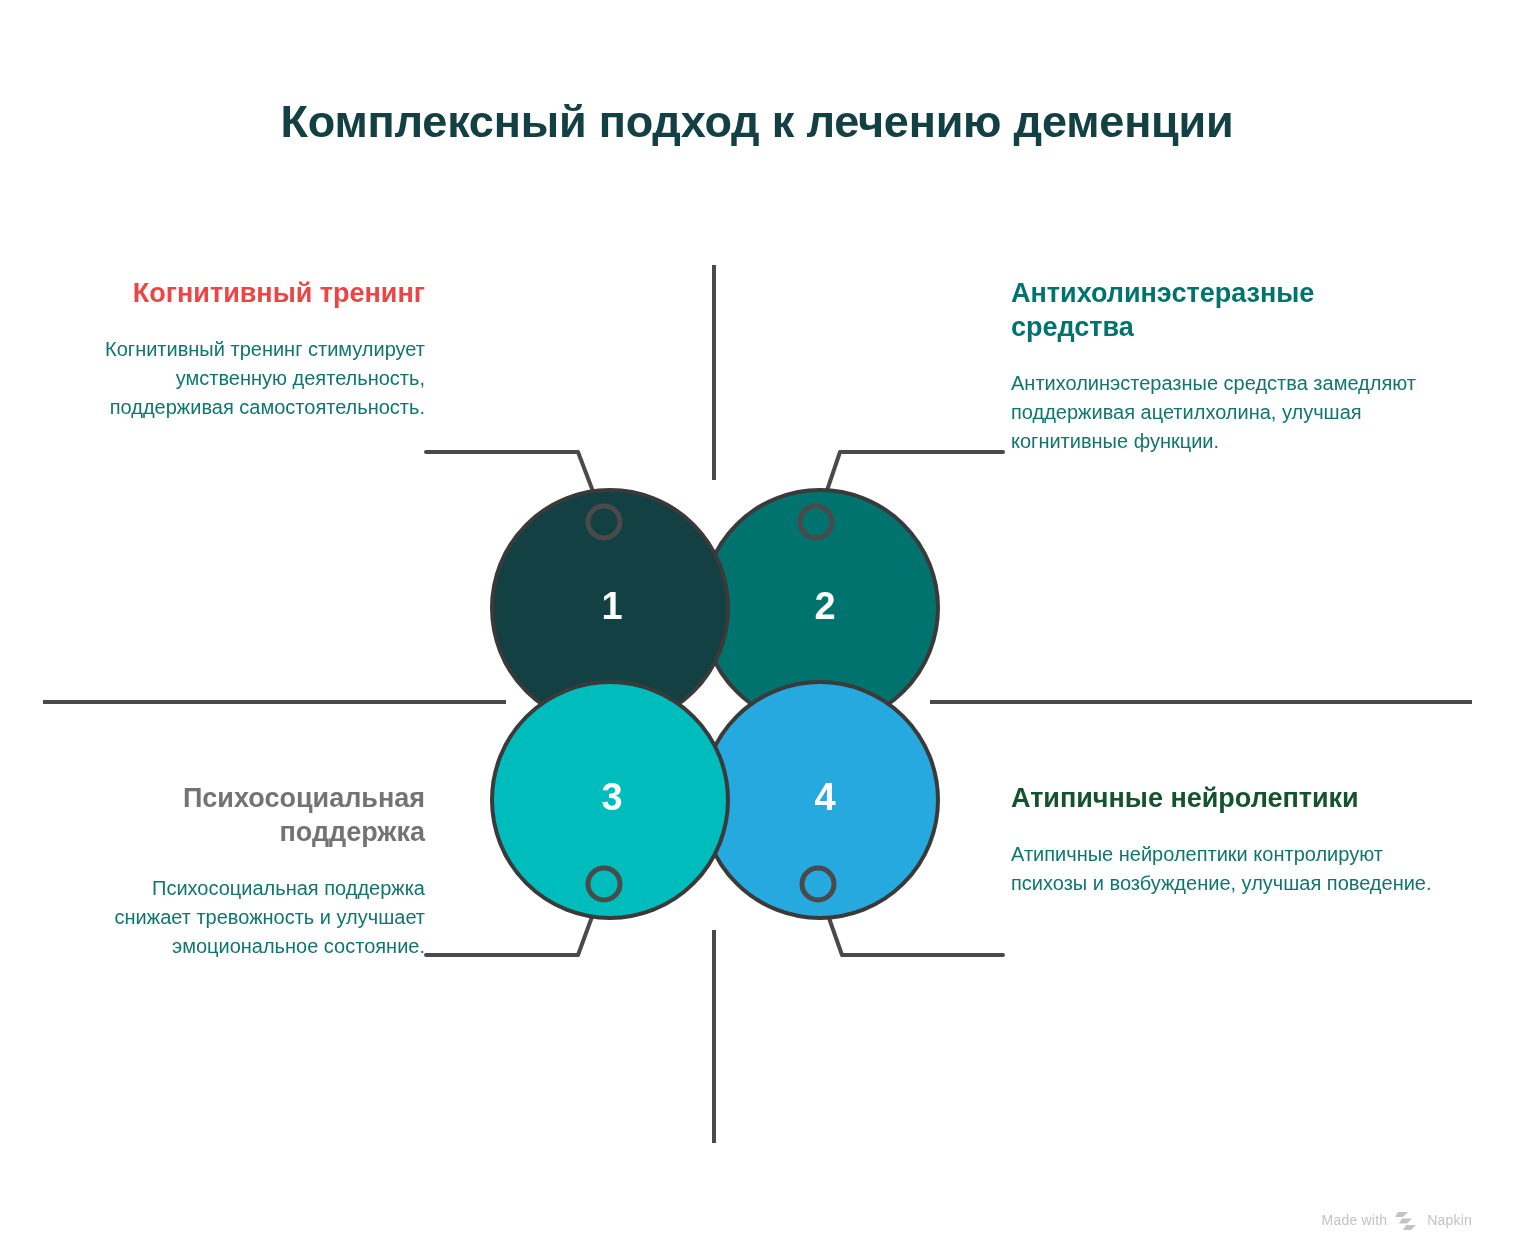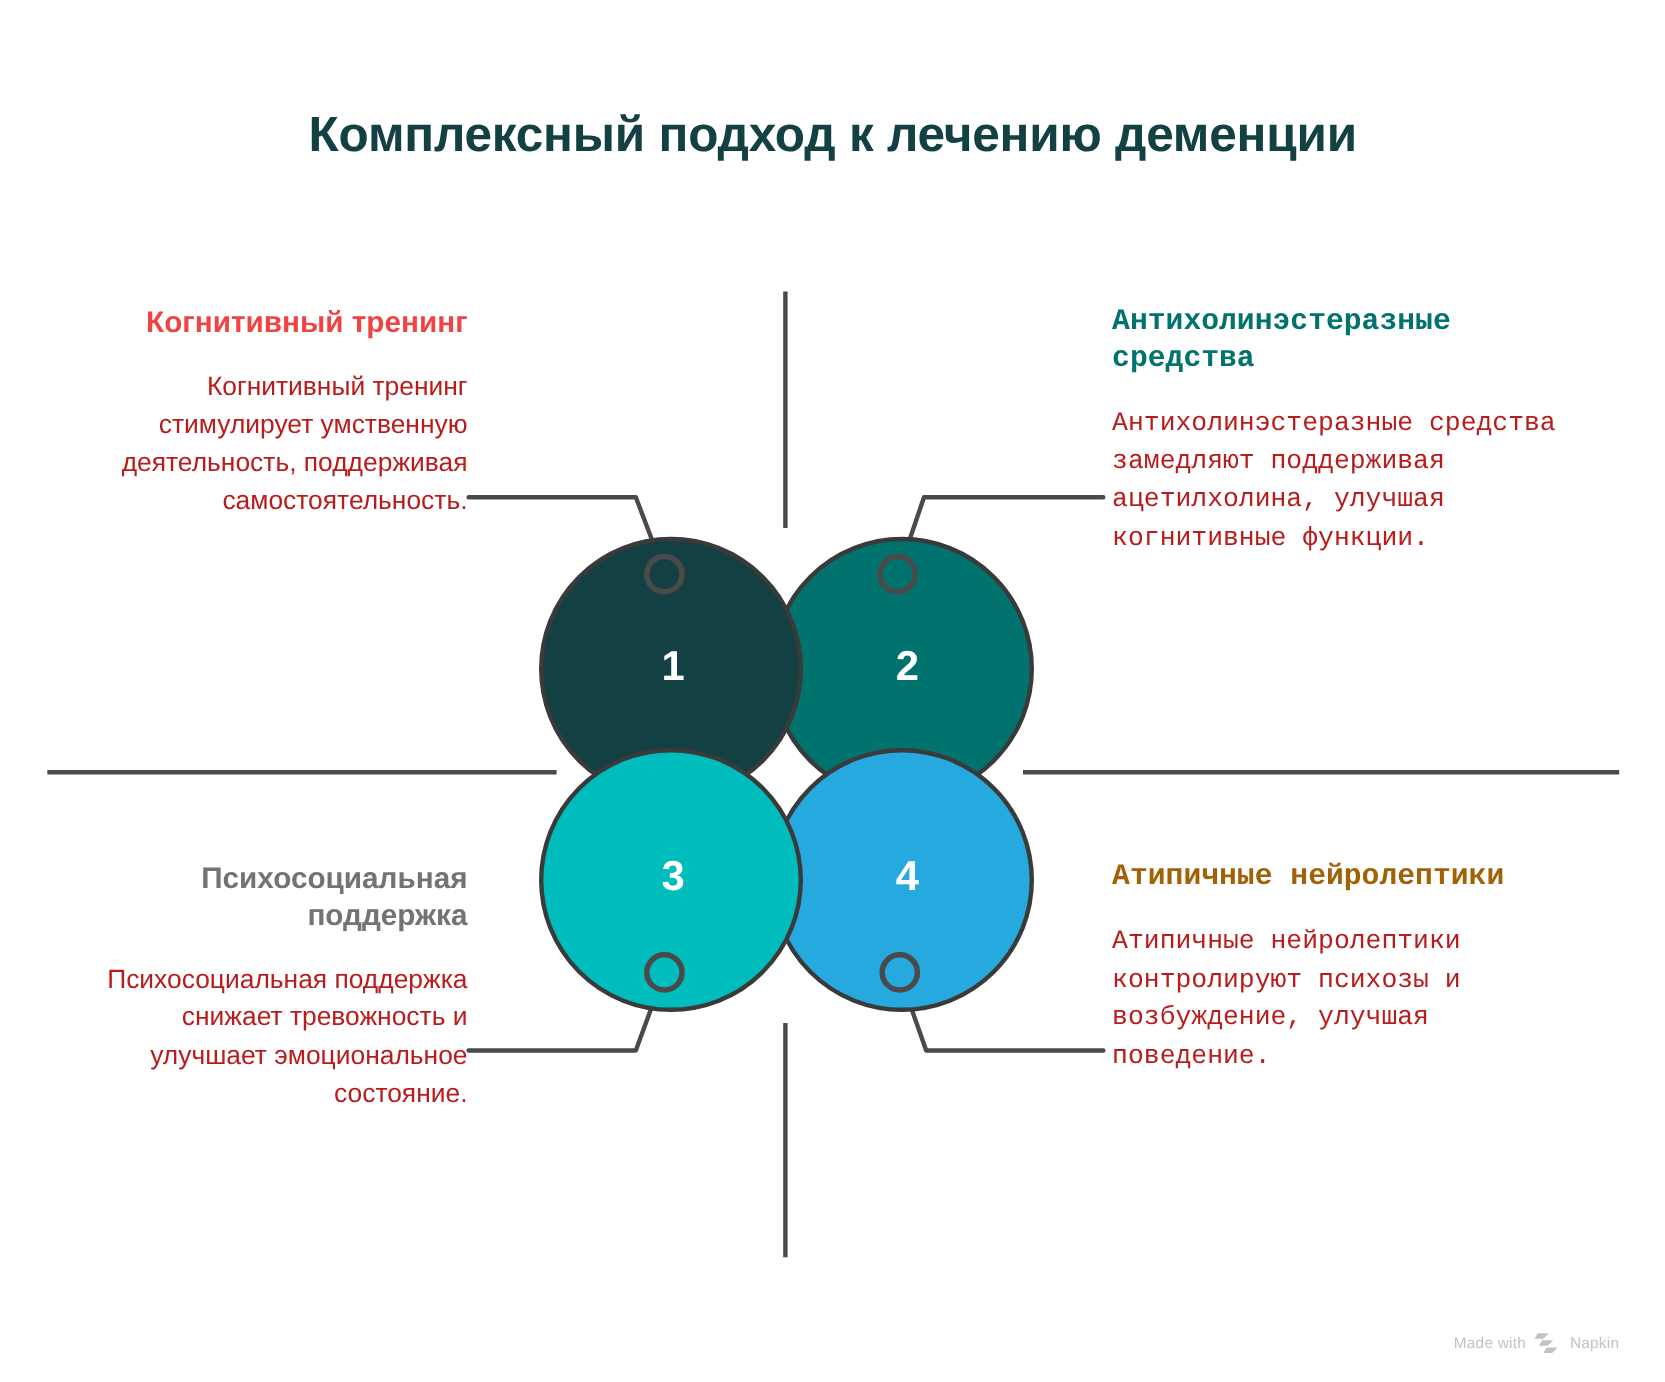--- a/index.html
+++ b/index.html
@@ -47,30 +47,30 @@
   .quad {
     position: absolute;
   }
   .quad-heading {
     font-size: 27px;
     font-weight: bold;
     line-height: 1.25;
     margin: 0 0 24px 0;
   }
   .quad-body {
-    font-size: 24px;
+    font-size: 20px;
     font-weight: normal;
-    color: #b91c1c;
+    color: #0f766e;
     line-height: 1.45;
     margin: 0;
     white-space: pre-line;
   }
 
   .quad.left  { text-align: right; width: 340px; }
-  .quad.right { text-align: left;  width: 430px; font-family: Liberation Mono, monospace; }
+  .quad.right { text-align: left;  width: 430px; }
 
   #quad-1 { left: 85px;   top: 277px; }
   #quad-2 { left: 1011px; top: 277px; }
   #quad-3 { left: 85px;   top: 782px; }
   #quad-4 { left: 1011px; top: 782px; }
 
   #quad-3 .quad-body,
   #quad-1 .quad-body { text-align: right; }
 
   
@@ -152,21 +152,21 @@
     <div class="quad-heading" style="color:#00736E">Антихолинэстеразные средства</div>
     <div class="quad-body">Антихолинэстеразные средства замедляют поддерживая ацетилхолина, улучшая когнитивные функции.</div>
   </div>
 
   <div class="quad left" id="quad-3">
     <div class="quad-heading" style="color:#737373">Психосоциальная поддержка</div>
     <div class="quad-body">Психосоциальная поддержка снижает тревожность и улучшает эмоциональное состояние.</div>
   </div>
 
   <div class="quad right" id="quad-4">
-    <div class="quad-heading" style="color:#a16207">Атипичные нейролептики</div>
+    <div class="quad-heading" style="color:#14532d">Атипичные нейролептики</div>
     <div class="quad-body">Атипичные нейролептики контролируют психозы и возбуждение, улучшая поведение.</div>
   </div>
 
   <div id="watermark">
     <span>Made with</span>
     <svg class="wm-logo" width="24" height="20" viewBox="0 0 24 20">
       <g fill="#c3c3c3">
         <polygon points="3,2 13,2 8,7 0,7"></polygon>
         <polygon points="7,8.5 17,8.5 12,13.5 4,13.5"></polygon>
         <polygon points="11,15 21,15 16,20 8,20"></polygon>

